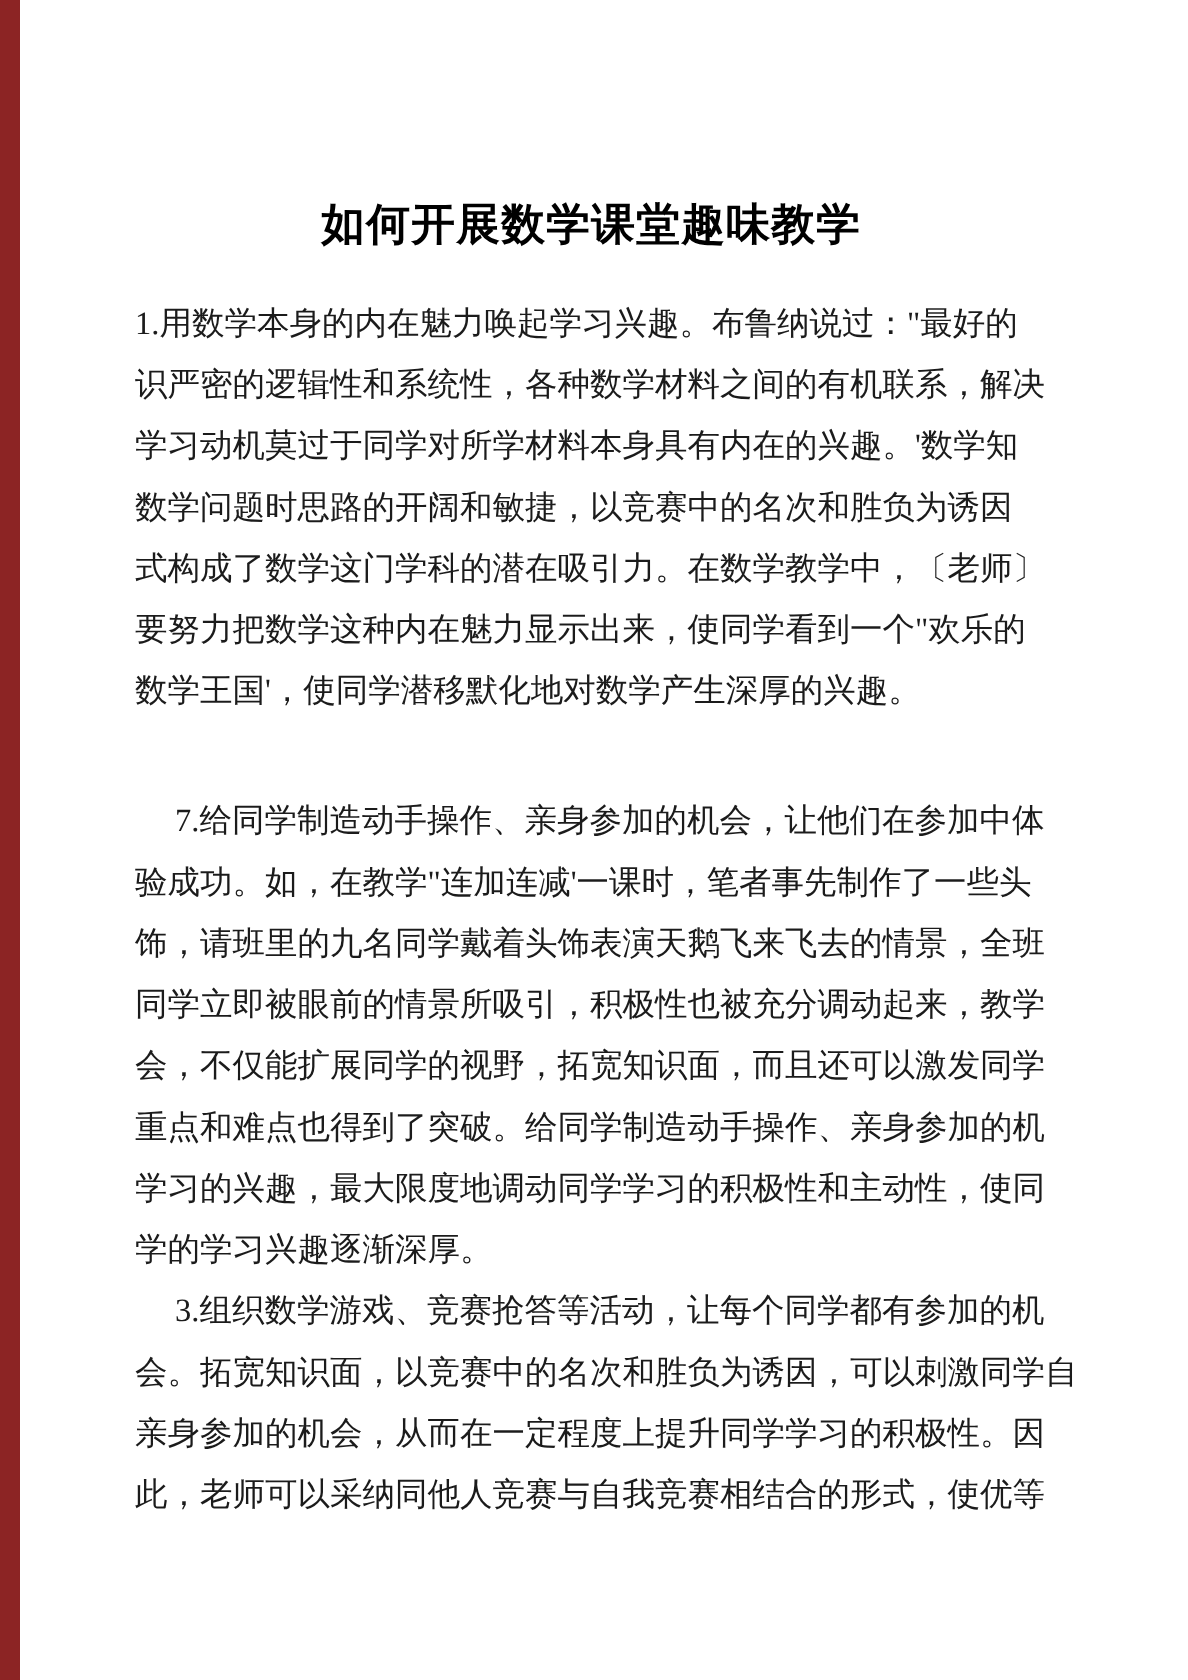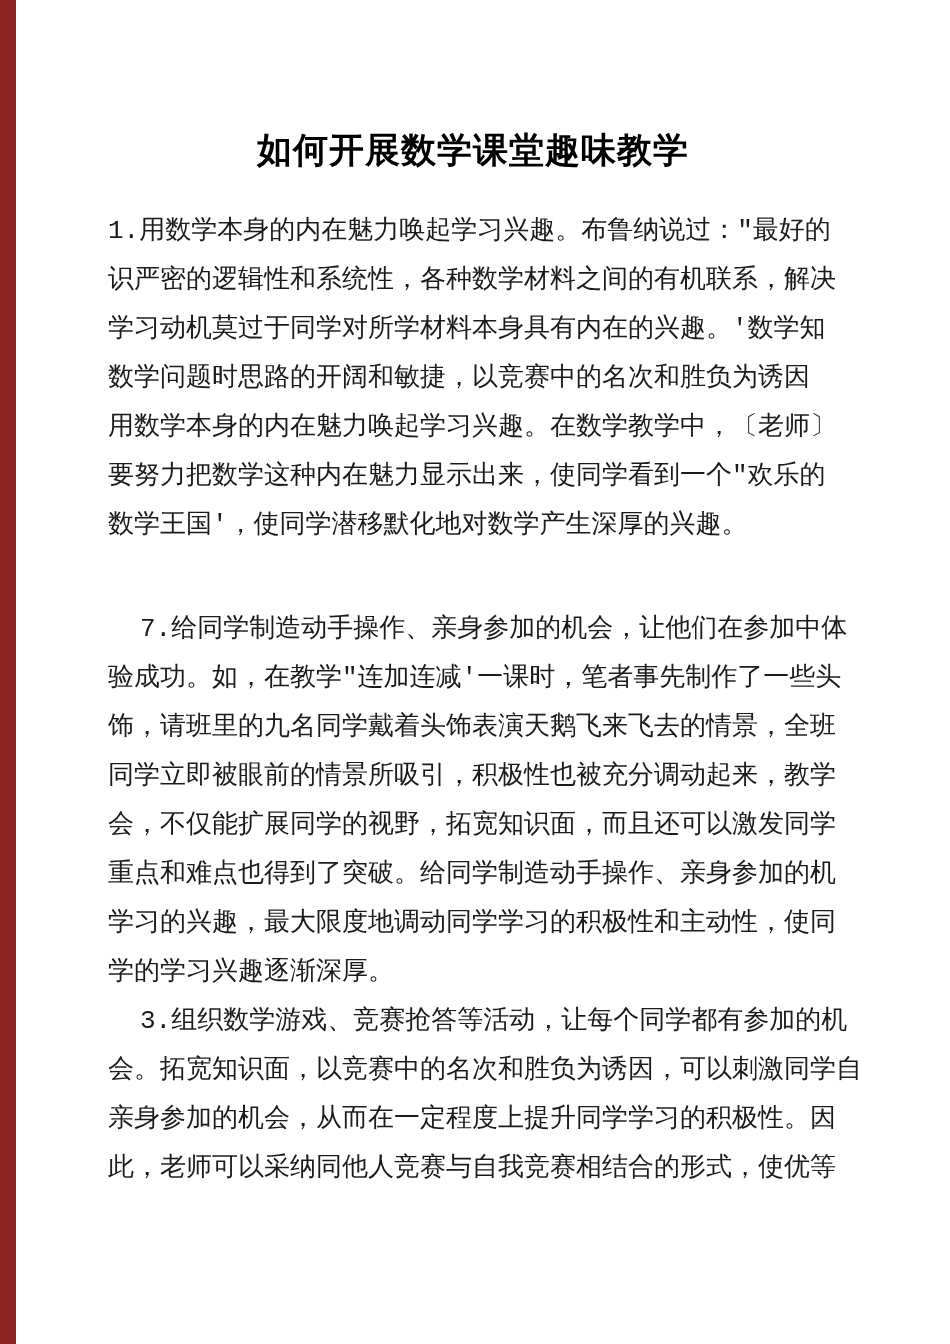--- a/index.html
+++ b/index.html
@@ -20,23 +20,22 @@
     position: absolute;
     left: 0;
     top: 0;
     width: 16px;
     height: 100%;
     background: #8c2424;
   }
   .content {
     position: absolute;
     left: 108px;
-    top: 128px;
+    top: 155px;
     width: 730px;
-    font-family: Liberation Mono, monospace;
   }
   .doc-title {
     font-size: 35px;
     font-weight: bold;
     line-height: 50px;
     text-align: center;
     white-space: nowrap;
     letter-spacing: 1px;
     margin: 0 0 29px 0;
     color: #000000;
@@ -63,21 +62,21 @@
 <div class="page" style="background: rgb(255, 255, 255); color: rgb(27, 27, 27);">
   <div class="accent-bar" style="background: rgb(140, 36, 36);"></div>
   <div class="content">
     <h1 class="doc-title">如何开展数学课堂趣味教学</h1>
     <div>
         <div class="para">
           <div class="line">1.用数学本身的内在魅力唤起学习兴趣。布鲁纳说过："最好的</div>
           <div class="line">识严密的逻辑性和系统性，各种数学材料之间的有机联系，解决</div>
           <div class="line">学习动机莫过于同学对所学材料本身具有内在的兴趣。'数学知</div>
           <div class="line">数学问题时思路的开阔和敏捷，以竞赛中的名次和胜负为诱因</div>
-          <div class="line">用数学本身的内在魅力唤起学习兴趣。在数学教学中，〔老师〕</div>
+          <div class="line">式构成了数学这门学科的潜在吸引力。在数学教学中，〔老师〕</div>
           <div class="line">要努力把数学这种内在魅力显示出来，使同学看到一个"欢乐的</div>
           <div class="line">数学王国'，使同学潜移默化地对数学产生深厚的兴趣。</div>
         </div>
         <div class="para">
           <div class="line">7.给同学制造动手操作、亲身参加的机会，让他们在参加中体</div>
           <div class="line">验成功。如，在教学"连加连减'一课时，笔者事先制作了一些头</div>
           <div class="line">饰，请班里的九名同学戴着头饰表演天鹅飞来飞去的情景，全班</div>
           <div class="line">同学立即被眼前的情景所吸引，积极性也被充分调动起来，教学</div>
           <div class="line">会，不仅能扩展同学的视野，拓宽知识面，而且还可以激发同学</div>
           <div class="line">重点和难点也得到了突破。给同学制造动手操作、亲身参加的机</div>

